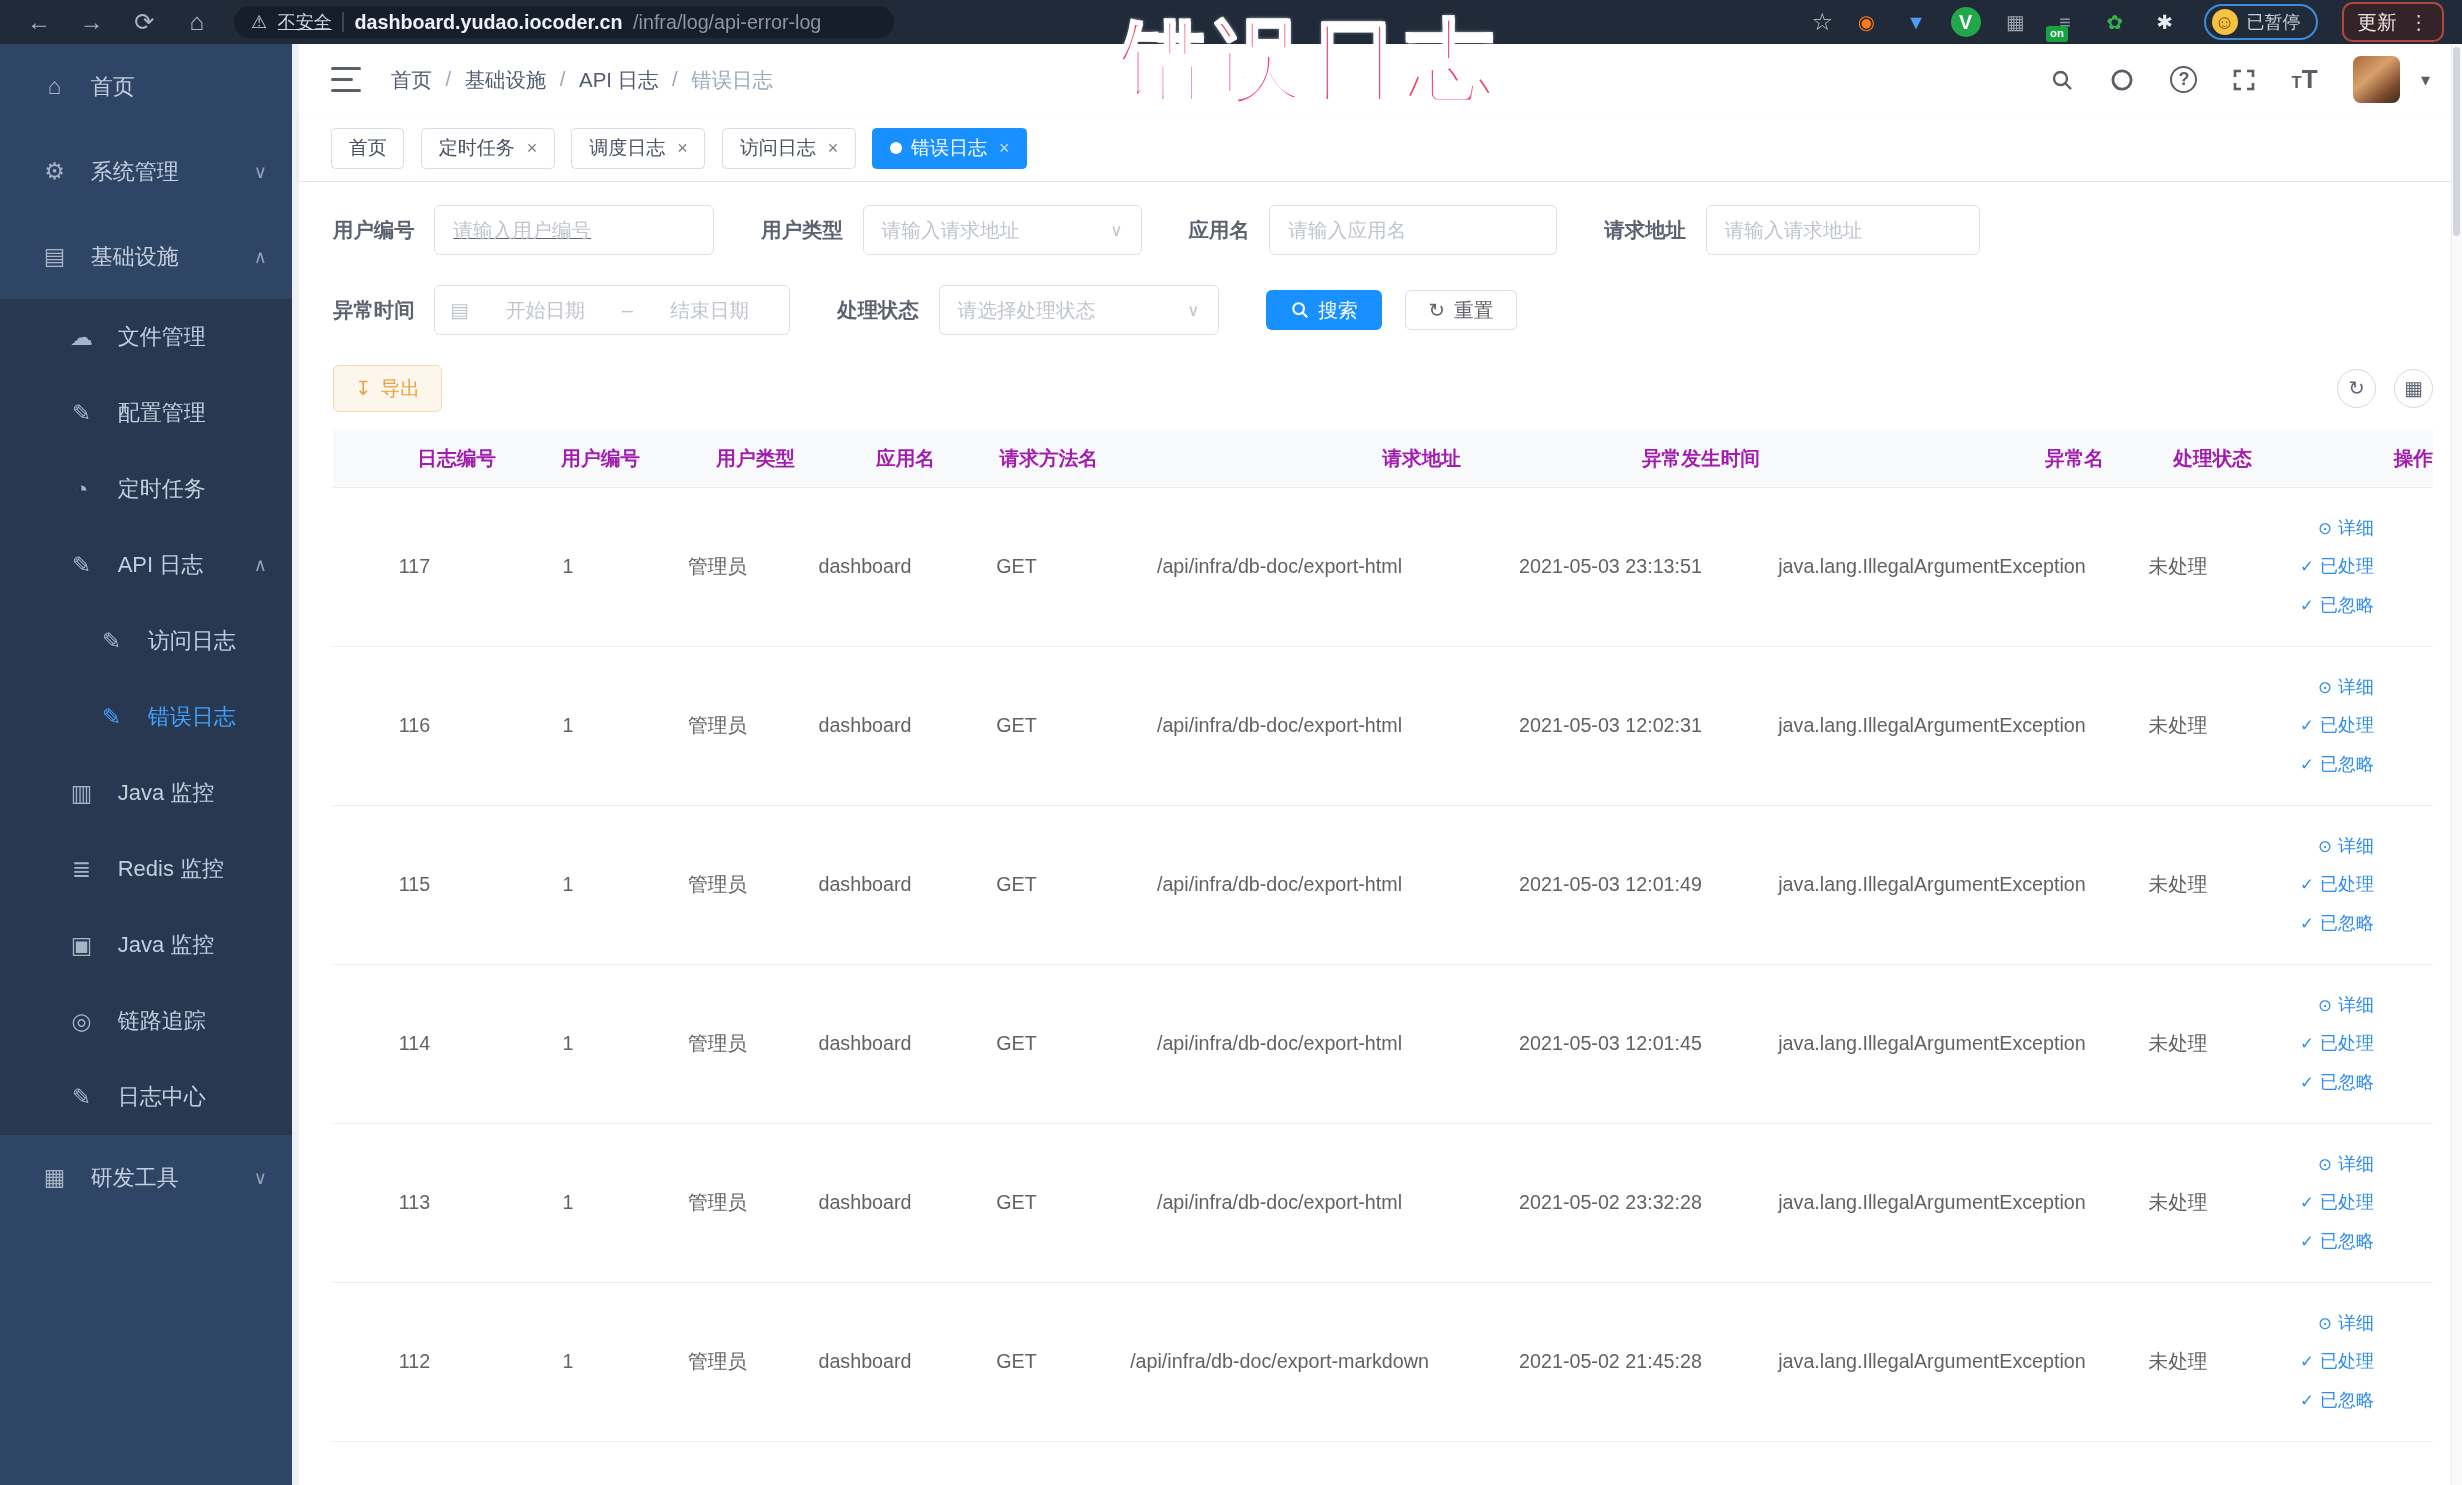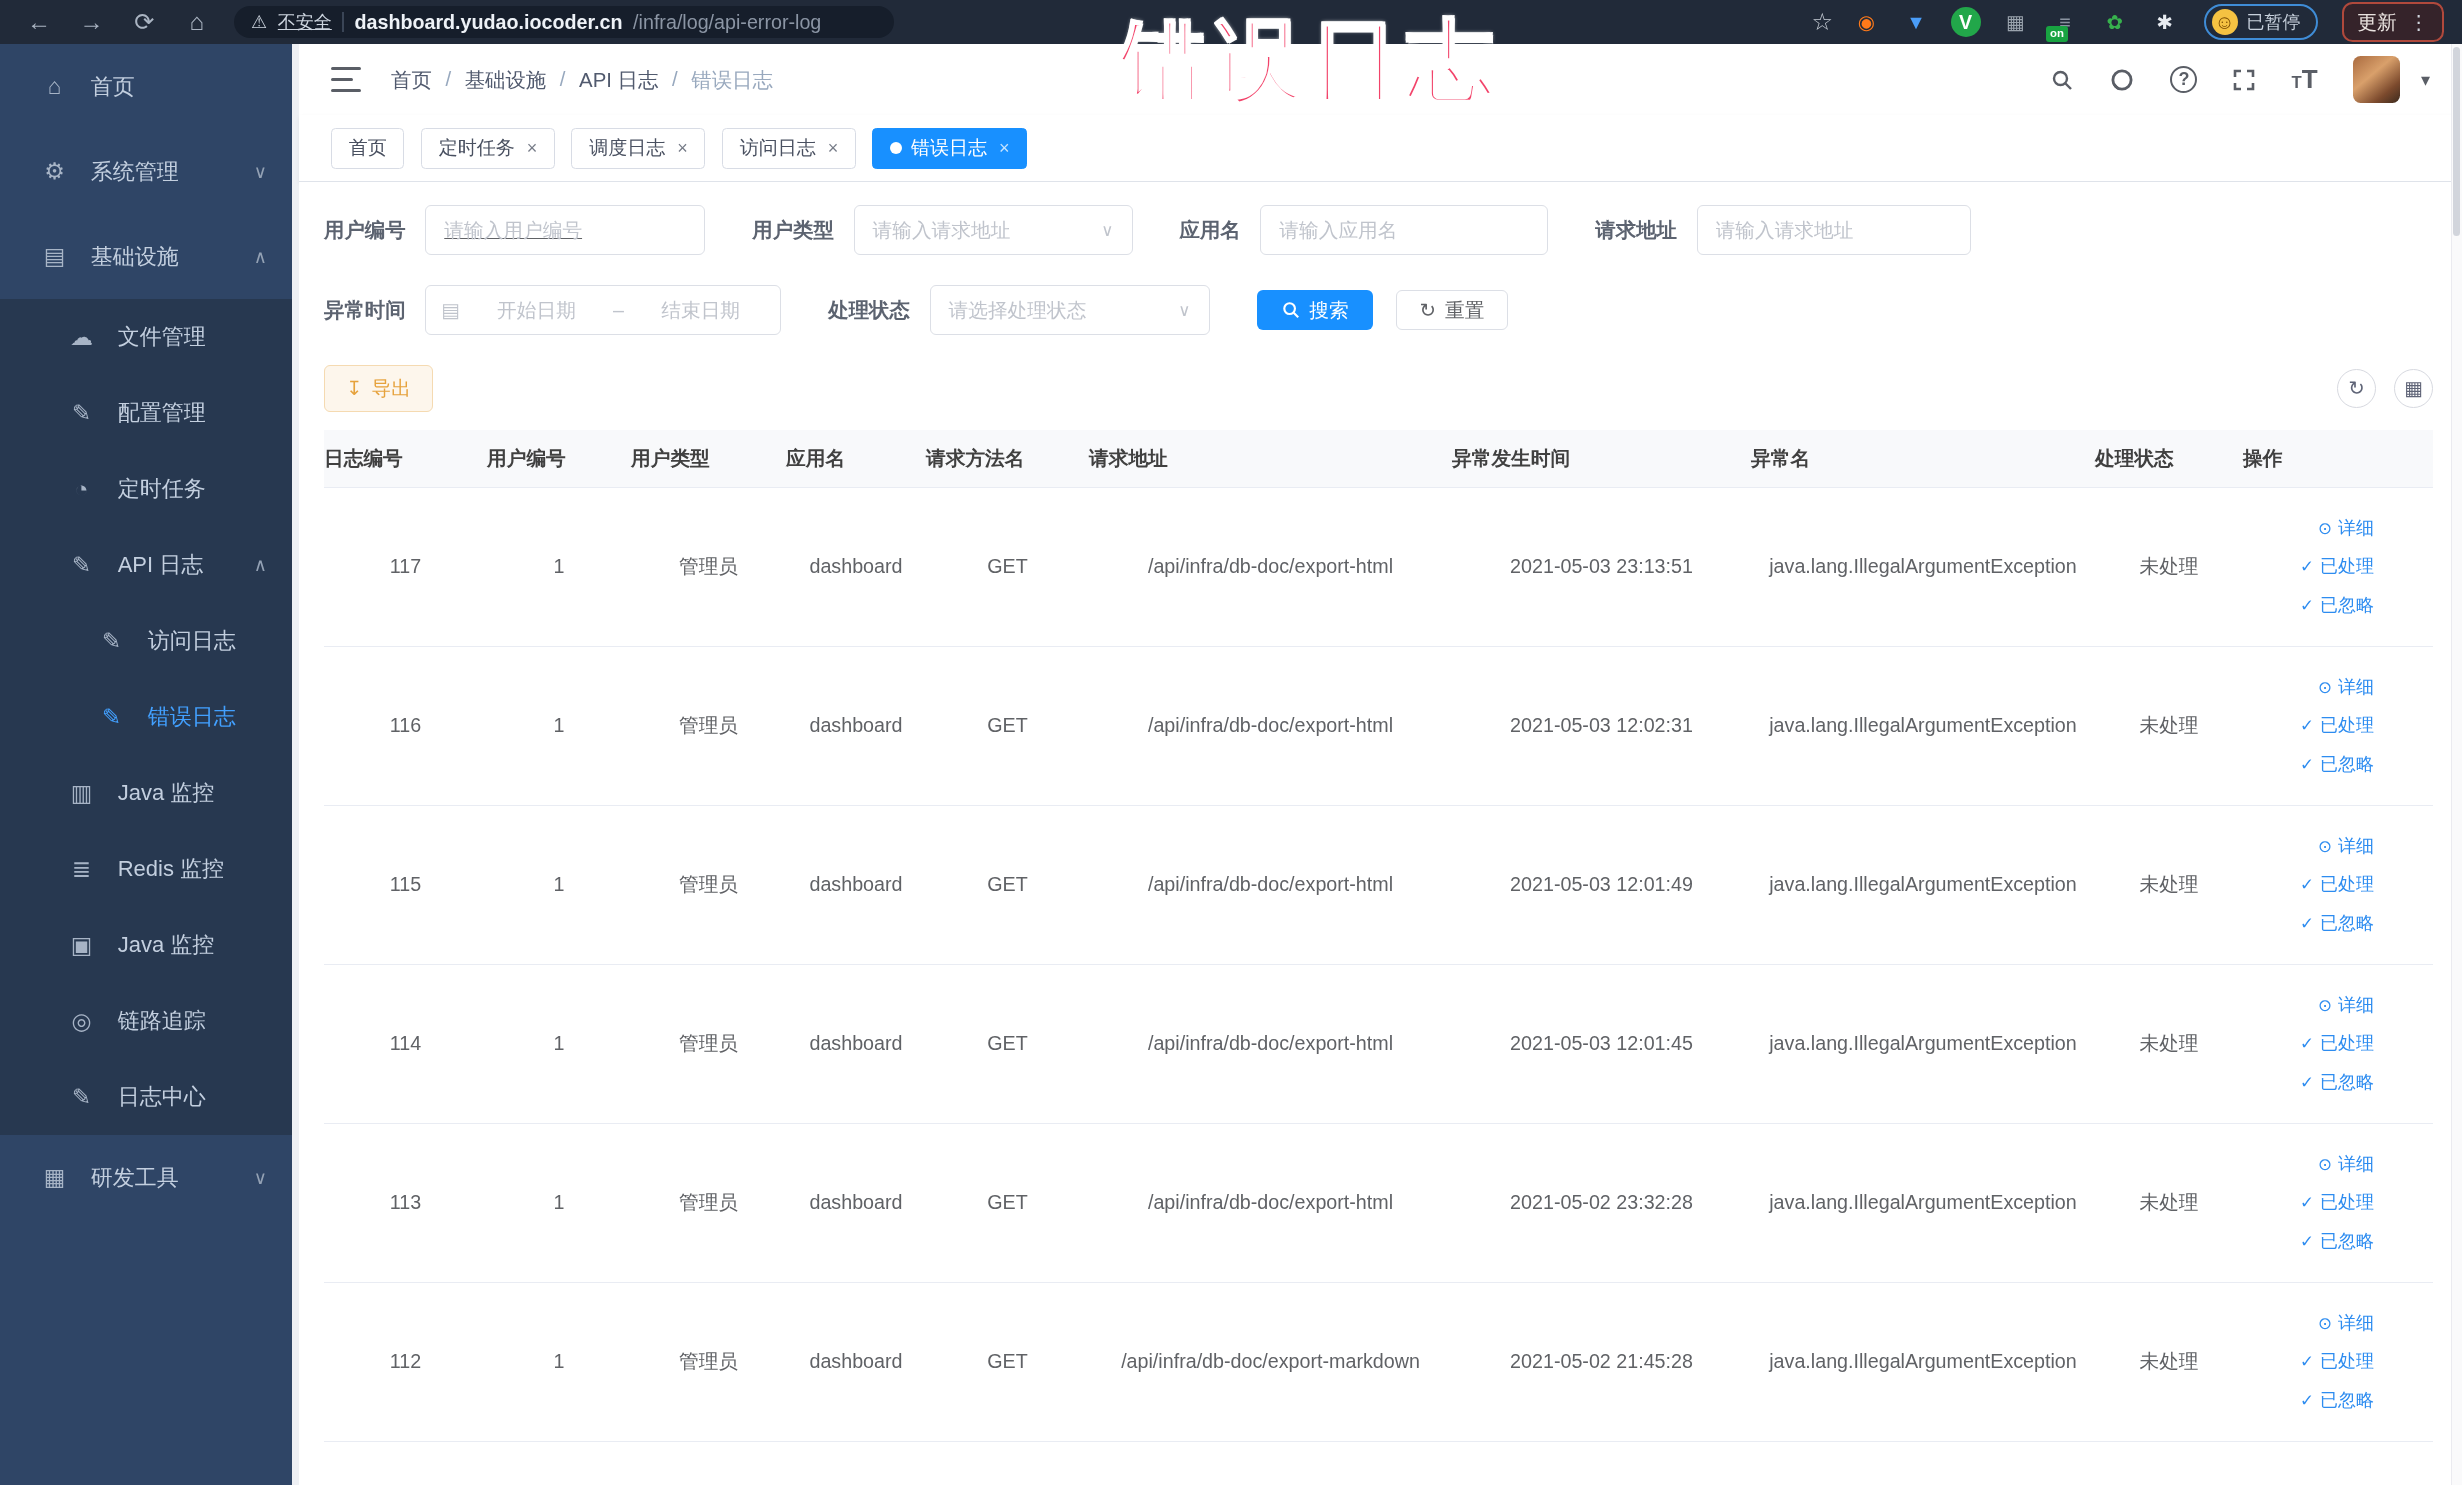--- a/index.html
+++ b/index.html
@@ -66,21 +66,21 @@
   .tabsbar { height:67px; display:flex; align-items:center; gap:9px; padding:0 32px; background:#fff; border-bottom:1.5px solid #dfe3ea; box-shadow:0 1.5px 4.5px rgba(0,21,41,.06); }
   .tab { display:inline-flex; align-items:center; gap:9px; height:41px; padding:0 16.7px; border:1.5px solid #d8dce5; border-radius:4.5px; background:#fff; color:#495060; font-size:19px; cursor:pointer; }
   .tab + .tab { margin-left:7.6px; }
   .tab .dot { display:none; width:12px; height:12px; border-radius:50%; background:#fff; }
   .tab.active { background:#1890ff; border-color:#1890ff; color:#fff; }
   .tab.active .dot { display:inline-block; }
   .tab .tclose { display:none; font-size:18px; opacity:.75; margin-left:3px; }
   .tab.closable .tclose { display:inline; }
 
   
-  .content { flex:1; padding:23px 29px 0 25px; background:#fff; }
+  .content { flex:1; padding:23px 29px 0 34px; background:#fff; }
   .frow { display:flex; align-items:center; margin-bottom:30px; }
   .fitem { display:flex; align-items:center; margin-right:47px; }
   .flabel { font-size:20.4px; font-weight:600; color:#5c6370; margin-right:19.7px; white-space:nowrap; }
   .inp { height:50px; border:1.5px solid #dcdfe6; border-radius:6px; padding:0 18px; font-size:19.7px; color:#606266; font-family:inherit; outline:none; background:#fff; }
   .inp::placeholder { color:#c0c4cc; }
   .sel { height:50px; border:1.5px solid #dcdfe6; border-radius:6px; padding:0 18px; display:flex; align-items:center; justify-content:space-between; background:#fff; }
   .sel .ph { color:#c0c4cc; font-size:19.7px; }
   .sel .sv { color:#c0c4cc; font-size:16.7px; margin-left:15px; }
   .dateinp { height:50px; width:356px; border:1.5px solid #dcdfe6; border-radius:6px; padding:0 15px; display:flex; align-items:center; gap:12px; background:#fff; }
   .dateinp .cal { color:#c0c4cc; font-size:19.7px; }
@@ -91,21 +91,21 @@
   .btn-plain { background:#fff; border-color:#dcdfe6; color:#606266; }
   .btn-warn { background:#fdf6ec; border-color:#f5dab1; color:#e6a23c; height:47px; padding:0 21px; }
   .btn .bic { font-size:19.7px; display:flex; }
   .toolbar { display:flex; align-items:center; margin-top:10.6px; margin-bottom:18px; }
   .toolbar .spacer { flex:1; }
   .circ { width:39px; height:39px; border-radius:50%; border:1.5px solid #d7d9e0; background:#fff; color:#5f6477; display:flex; align-items:center; justify-content:center; font-size:19.7px; margin-left:18px; }
 
   
   .table { width:100%; --tcols:163px 144px 155px 140px 163px 363px 299px 344px 148px 1fr; }
   .thead { display:grid; grid-template-columns:var(--tcols); align-items:center; height:58px; background:#f8f9fb; border-bottom:1.5px solid #e9ecf3; }
-  .th { text-align:left; font-size:19.7px; font-weight:600; color:#404040; }
+  .th { text-align:right; font-size:19.7px; font-weight:600; color:#a21caf; }
   .trow { display:grid; grid-template-columns:var(--tcols); align-items:center; min-height:159px; border-bottom:1.5px solid #e9ecf3; background:#fff; }
   .td { text-align:center; font-size:19.7px; color:#606266; line-height:1.4; padding:0 4.5px; }
   .td.actions { display:flex; flex-direction:column; align-items:flex-end; gap:13.6px; padding-right:59px; }
   .alink { color:#2d8cf0; font-size:18px; text-decoration:none; display:inline-flex; align-items:center; gap:6px; cursor:pointer; }
   .alink .aic { font-size:16.7px; }
 
   
   .watermark { position:absolute; left:1119px; top:1.5px; font-size:88px; font-weight:800; letter-spacing:7.6px; color:#f2436a; -webkit-text-stroke:2.3px #ffffff; text-shadow:0 0 1.5px #fff,0 0 4.5px #fff,1.5px 1.5px 0 #fff,-1.5px -1.5px 0 #fff; z-index:60; white-space:nowrap; }
   .win-scroll { position:absolute; top:44px; right:0; bottom:0; width:11.4px; background:#fafafb; border-left:1.5px solid #ebebf0; z-index:40; }
   .win-scroll .thumb { width:6.8px; margin:3px auto 0; height:189px; background:#d2d5dc; border-radius:3.8px; }

